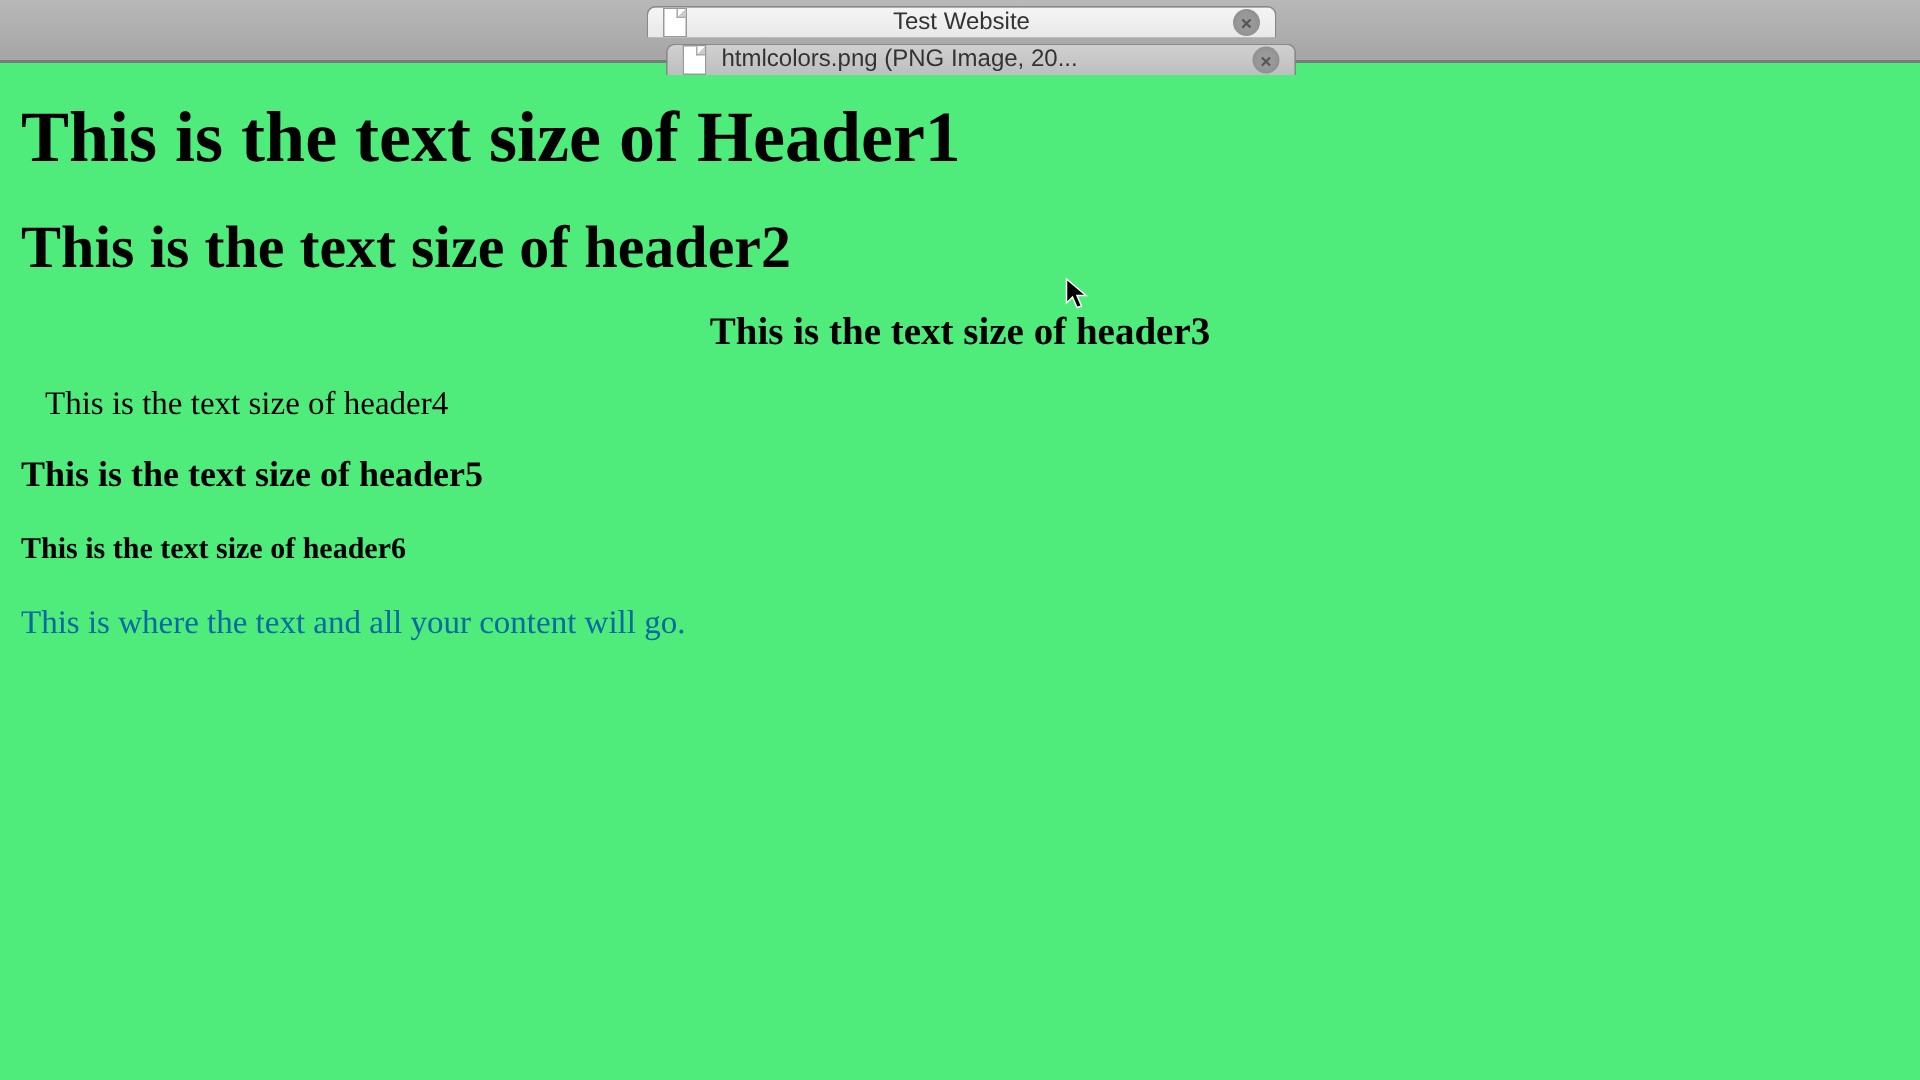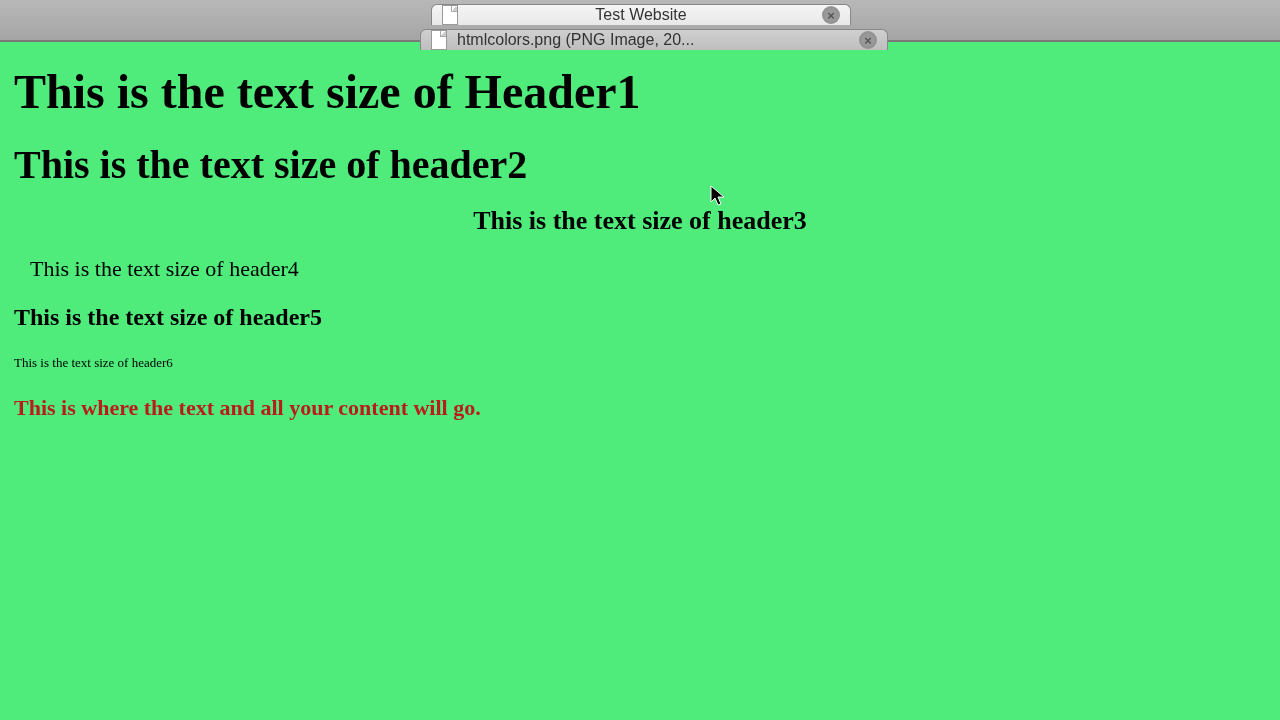--- a/index.html
+++ b/index.html
@@ -36,21 +36,21 @@
     .tab-active {
       background: linear-gradient(to bottom, #f5f5f5, #e8e8e8);
       border: 1px solid #888;
       border-bottom: none;
       width: 420px;
     }
     .tab-inactive {
       background: linear-gradient(to bottom, #d0d0d0, #bebebe);
       border: 1px solid #888;
       border-bottom: none;
-      width: 468px;
+      width: 420px;
       margin-left: 26px;
     }
     .page-icon {
       width: 16px;
       height: 20px;
       background: #ffffff;
       border: 1px solid #999;
       position: relative;
       margin-right: 10px;
       flex-shrink: 0;
@@ -121,29 +121,29 @@
       font-size: 22px;
       font-weight: normal;
       margin: 20px 16px;
     }
     .content h5 {
       font-size: 24px;
       font-weight: bold;
       margin: 22px 0;
     }
     .content h6 {
-      font-size: 13px;
-      font-weight: normal;
+      font-size: 20px;
+      font-weight: bold;
       margin: 24px 0;
     }
     .content p {
       font-size: 22px;
-      font-weight: bold;
+      font-weight: normal;
       margin: 22px 0;
-      color: #b91c1c;
+      color: #0369a1;
     }
     .cursor {
       position: absolute;
       top: 185px;
       left: 710px;
       width: 0;
       height: 0;
       z-index: 1000;
     }
     .cursor svg {

